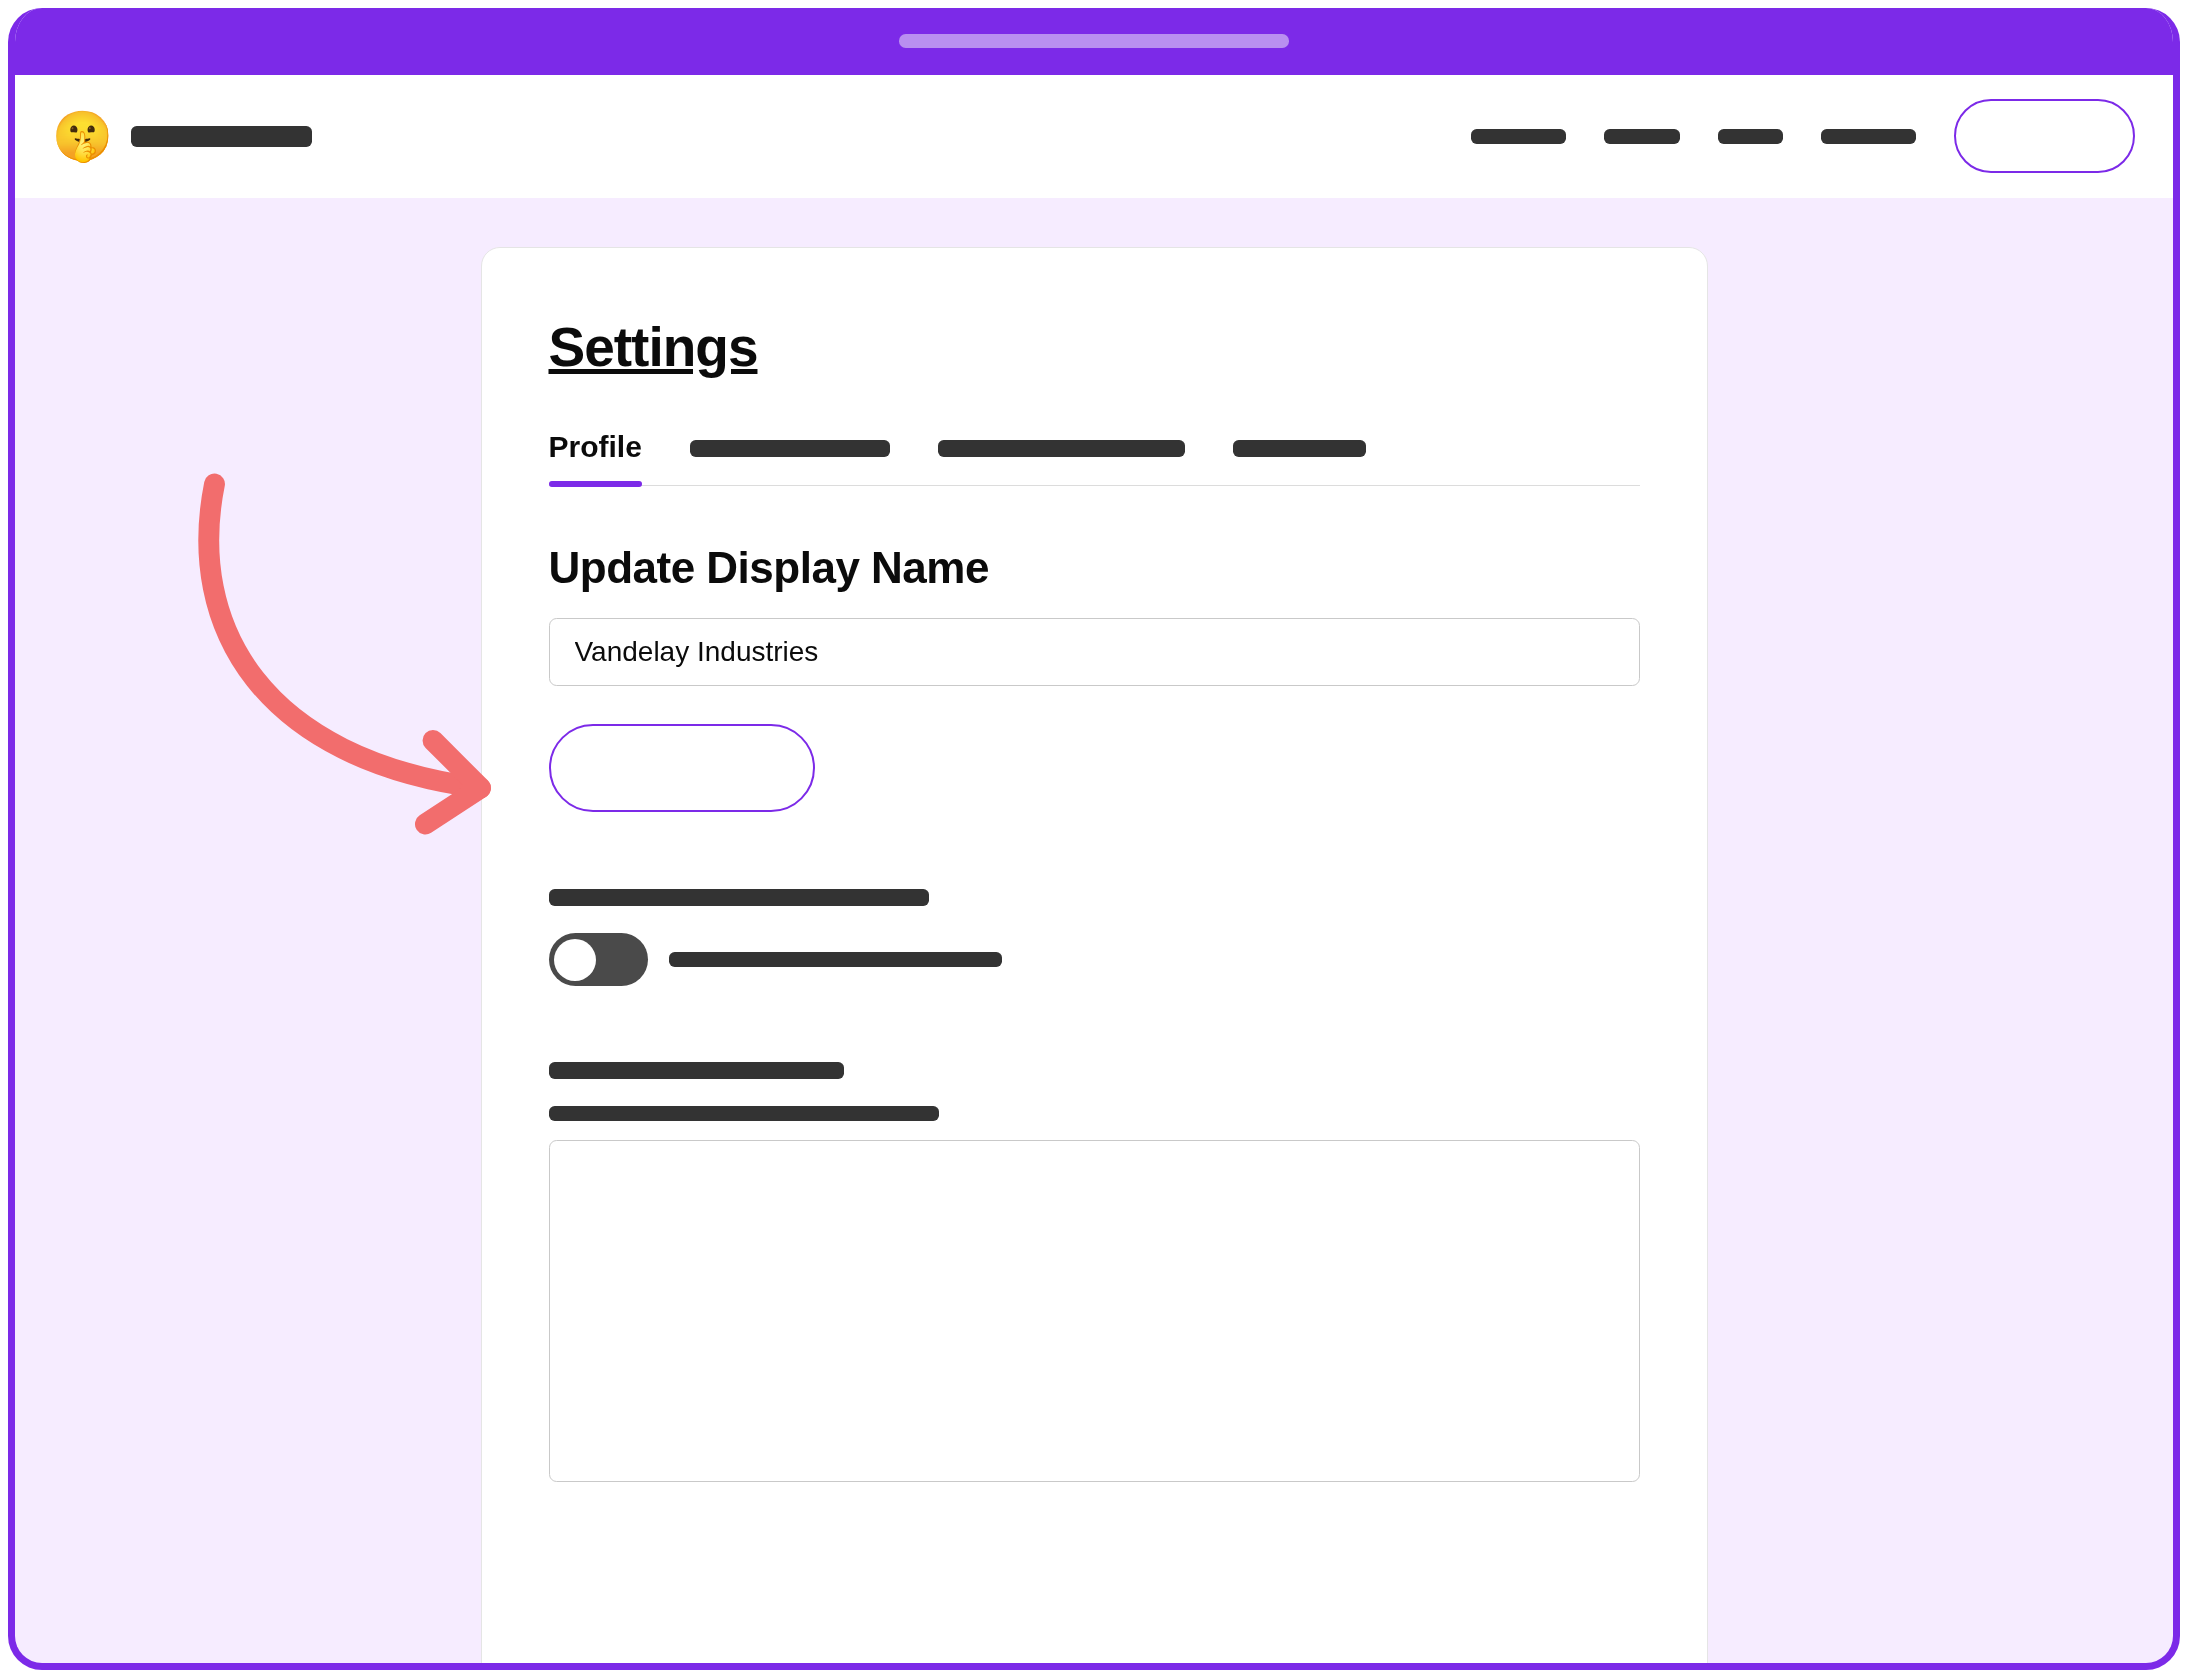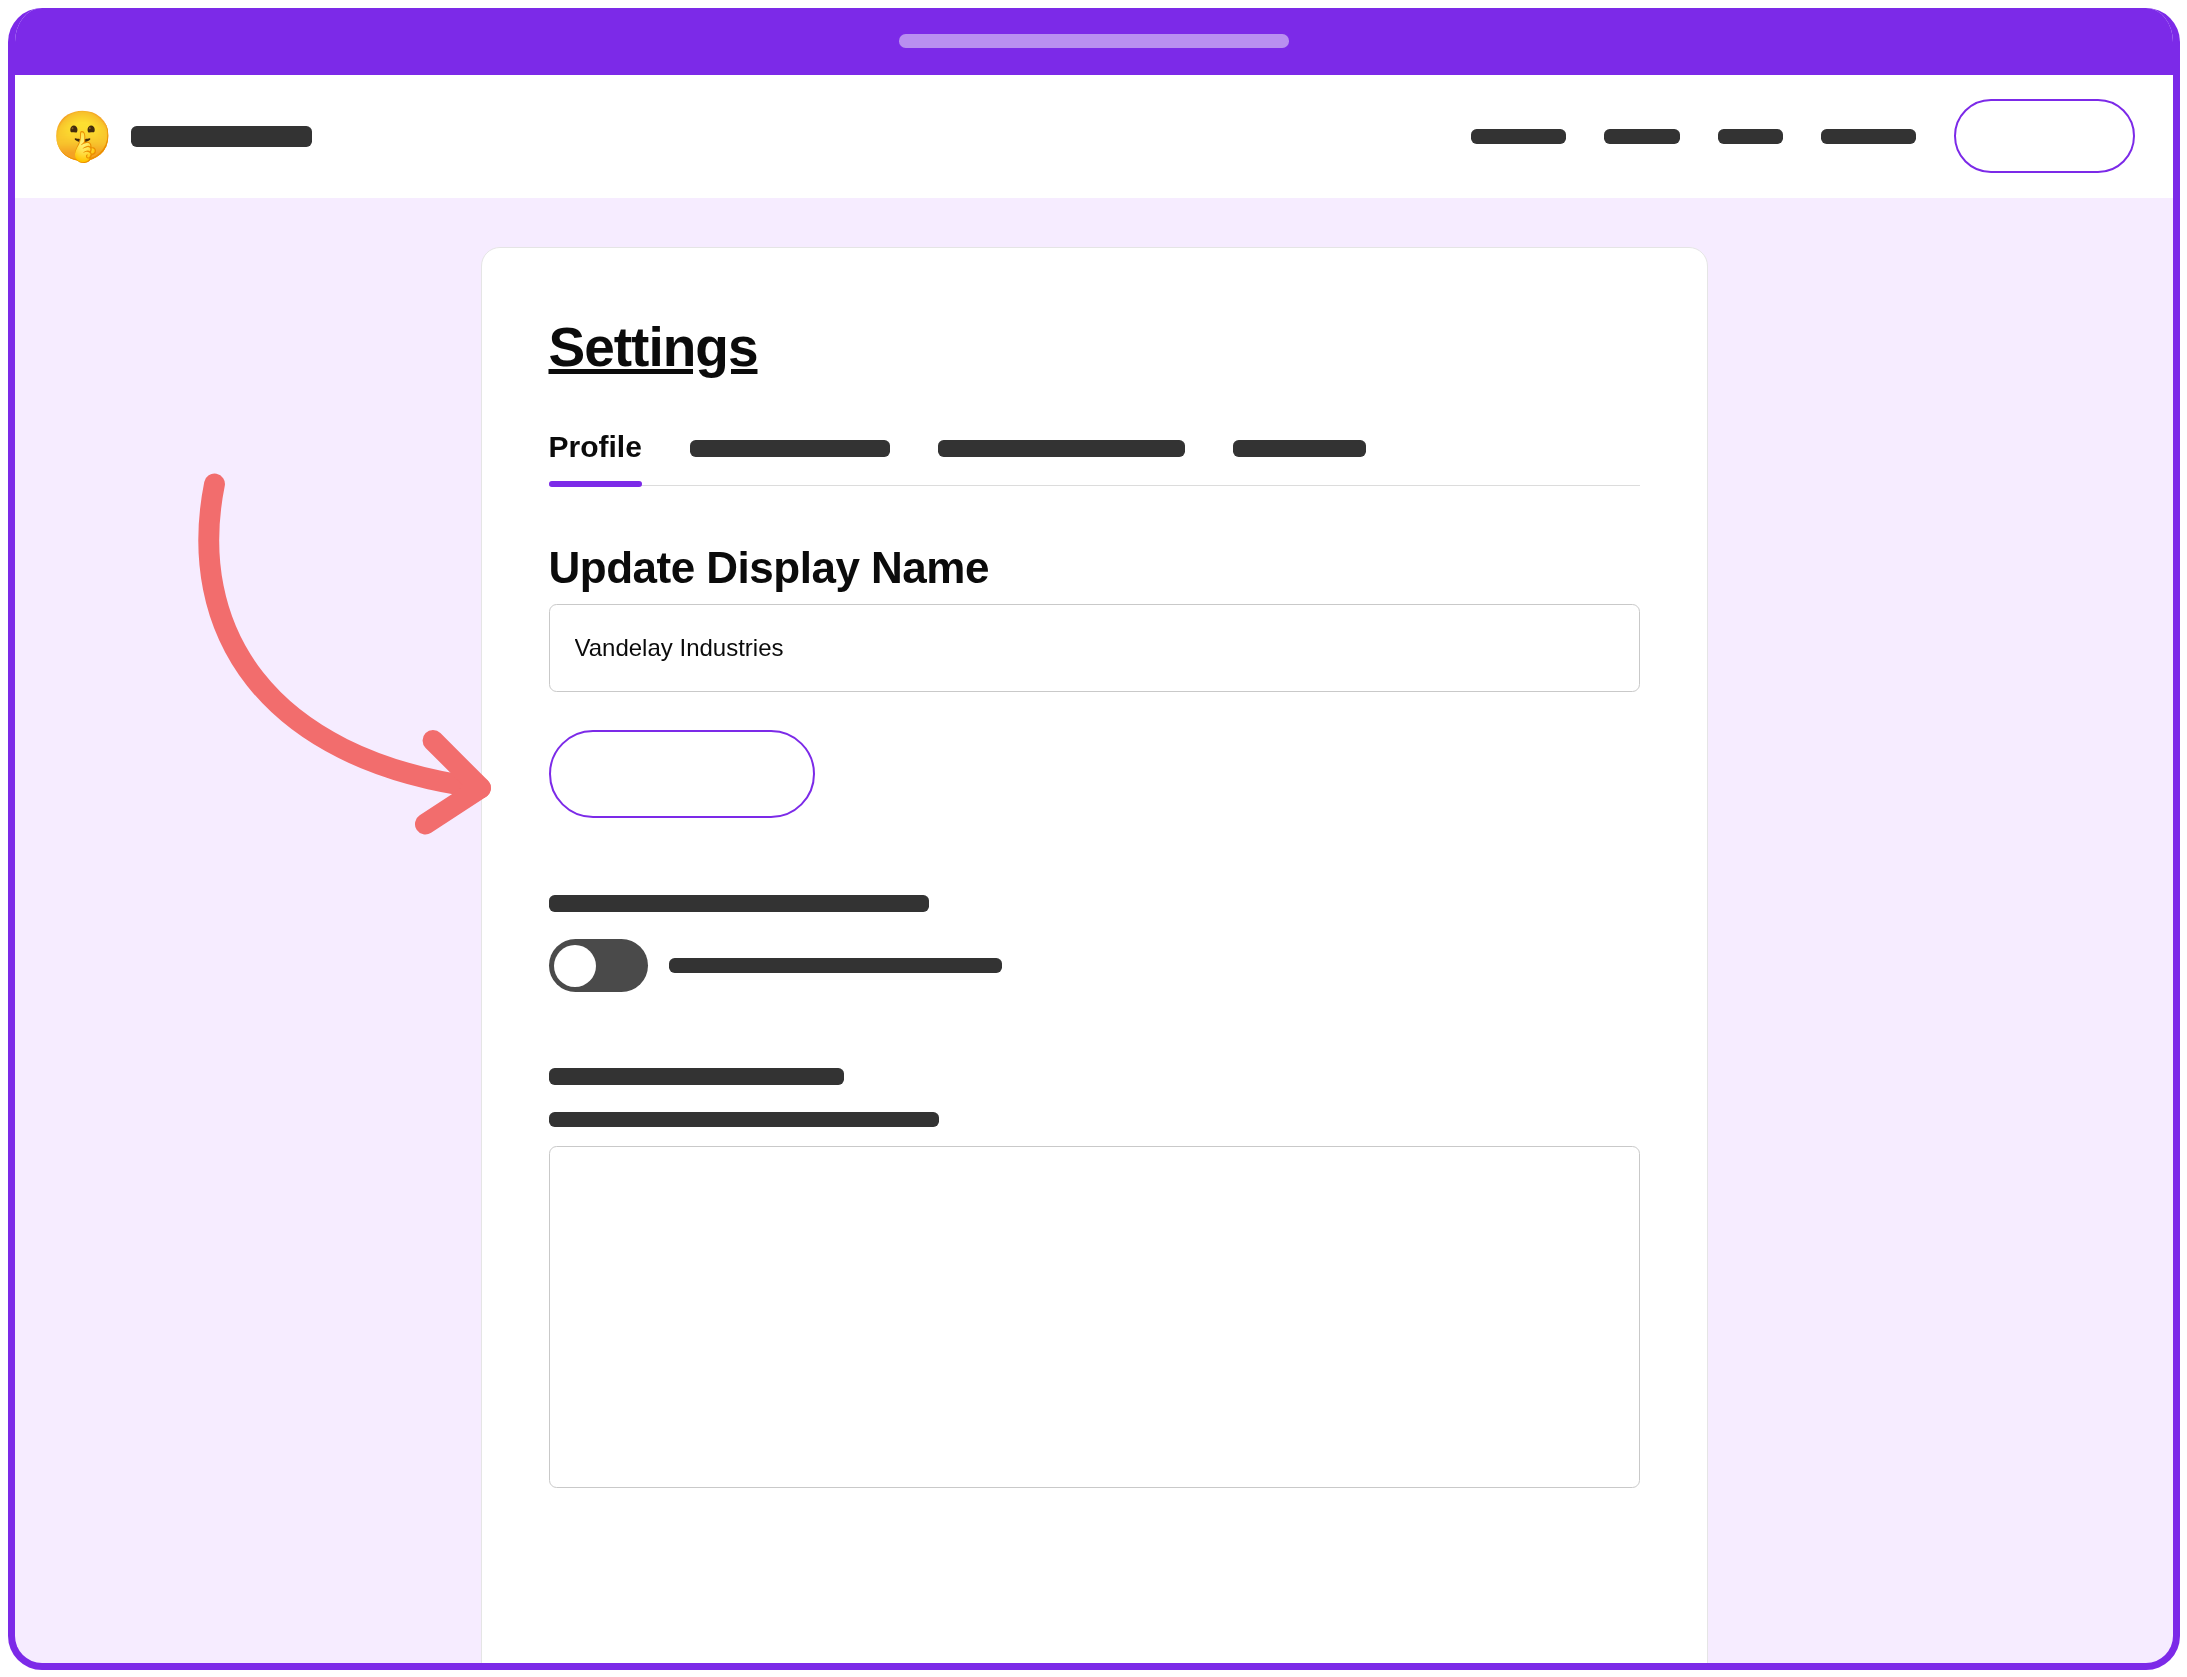--- a/index.html
+++ b/index.html
@@ -97,37 +97,37 @@
       position: absolute;
       left: 0; right: 0; bottom: -1.9px;
       height: 5.7px;
       background: #7c2ae8;
       border-radius: 2.9px;
     }
     .section-heading {
       font-size: 44px;
       font-weight: 800;
       color: #0b0b0b;
-      margin-bottom: 11px;
+      margin-bottom: 25px;
       letter-spacing: -0.5px;
     }
     .field-label {
       font-size: 28.5px;
       font-weight: 700;
       color: #0b0b0b;
       margin-bottom: 15px;
       display: block;
     }
     .text-input {
       width: 100%;
-      height: 88px;
+      height: 68px;
       border: 1.9px solid #c9c9c9;
       border-radius: 7.6px;
       background: #fff;
-      font-size: 24px;
+      font-size: 28px;
       padding: 0 25px;
       color: #0b0b0b;
     }
     .pill-button {
       margin-top: 38px;
       width: 266px;
       height: 88px;
       border: 2.9px solid #7c2ae8;
       border-radius: 950px;
       background: #fff;

